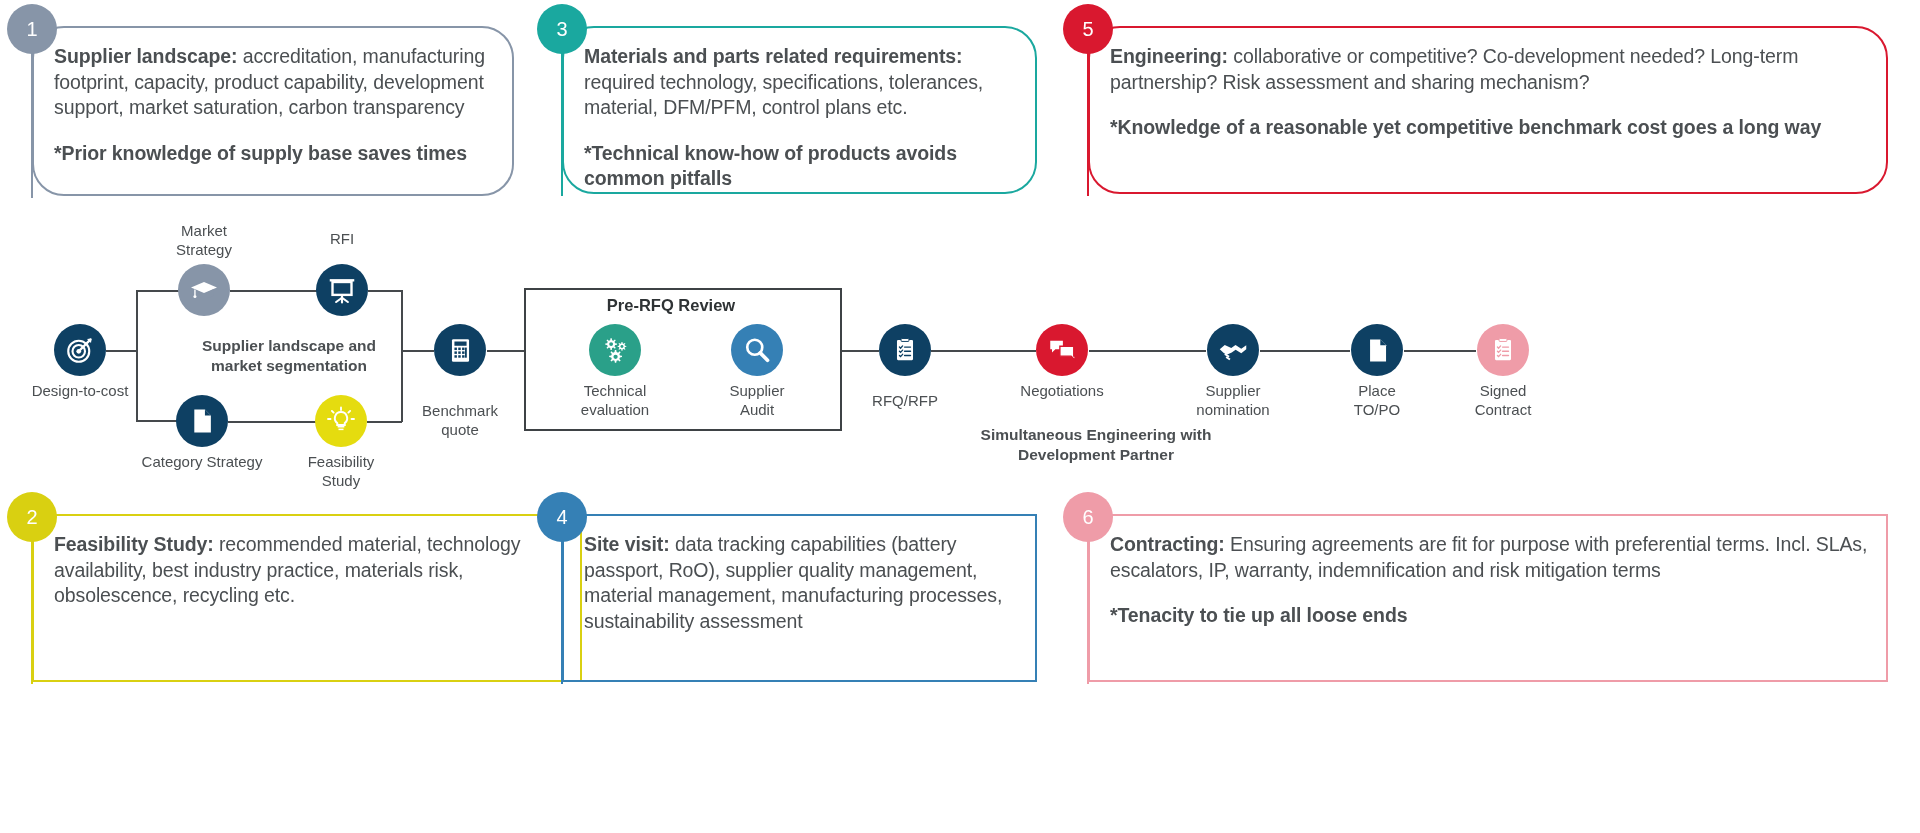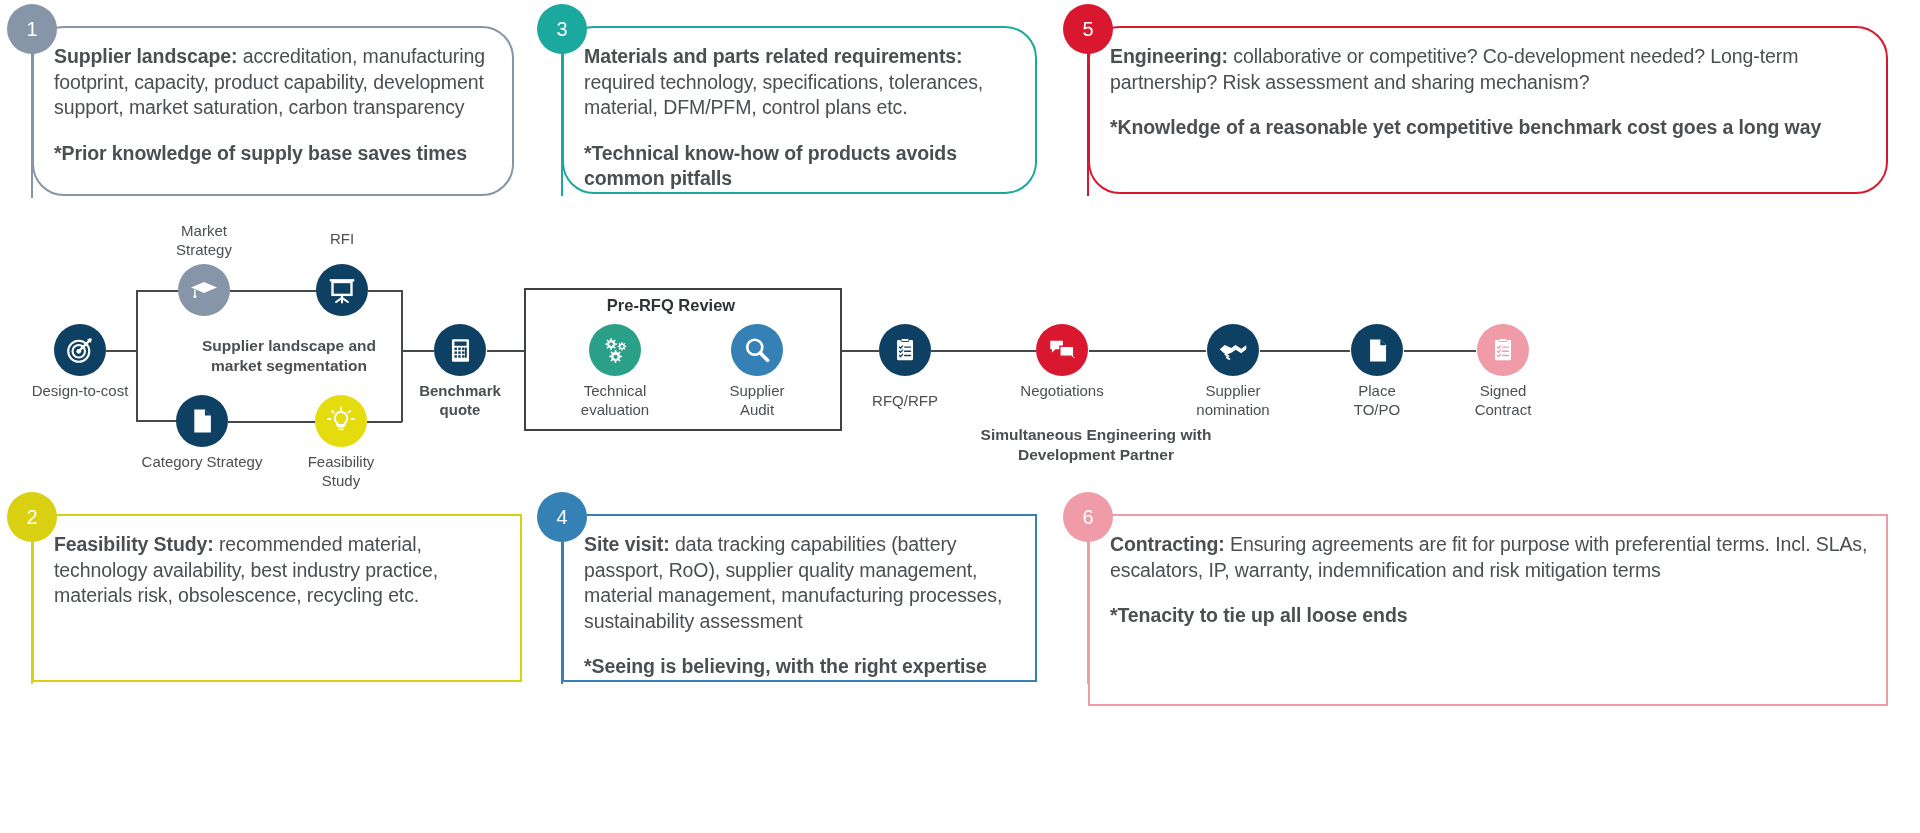--- a/index.html
+++ b/index.html
@@ -157,42 +157,41 @@
     <div class="body">
       <b>Engineering:</b><span> collaborative or competitive? Co-development needed? Long-term partnership? Risk assessment and sharing mechanism?</span>
     </div>
     <div class="note">*Knowledge of a reasonable yet competitive benchmark cost goes a long way</div>
   </div>
   <div class="stem" style="left:1087px; top:26px; width:2px; height:170px; background:#d9182f;"></div>
   <div class="badge" style="left:1063px; top:4px; background:#d9182f;">
     <span>5</span>
   </div>
 
-  <div class="callout" style="left:32px; top:514px; width:490px; height:168px; border-color:#d9d011;">
+  <div class="callout" style="left:32px; top:514px; width:550px; height:168px; border-color:#d9d011;">
     <div class="body">
       <b>Feasibility Study:</b><span> recommended material, technology availability, best industry practice, materials risk, obsolescence, recycling etc.</span>
     </div>
   </div>
   <div class="stem" style="left:31px; top:514px; width:2px; height:170px; background:#d9d011;"></div>
   <div class="badge" style="left:7px; top:492px; background:#d9d011;">
     <span>2</span>
   </div>
 
   <div class="callout" style="left:562px; top:514px; width:475px; height:168px; border-color:#3580b5;">
     <div class="body">
       <b>Site visit:</b><span> data tracking capabilities (battery passport, RoO), supplier quality management, material management, manufacturing processes, sustainability assessment</span>
     </div>
-    <div class="note">*Seeing is believing, with the right expertise</div>
   </div>
   <div class="stem" style="left:561px; top:514px; width:2px; height:170px; background:#3580b5;"></div>
   <div class="badge" style="left:537px; top:492px; background:#3580b5;">
     <span>4</span>
   </div>
 
-  <div class="callout" style="left:1088px; top:514px; width:800px; height:192px; border-color:#ef9ca8;">
+  <div class="callout" style="left:1088px; top:514px; width:800px; height:168px; border-color:#ef9ca8;">
     <div class="body">
       <b>Contracting:</b><span> Ensuring agreements are fit for purpose with preferential terms. Incl. SLAs, escalators, IP, warranty, indemnification and risk mitigation terms</span>
     </div>
     <div class="note">*Tenacity to tie up all loose ends</div>
   </div>
   <div class="stem" style="left:1087px; top:514px; width:2px; height:170px; background:#ef9ca8;"></div>
   <div class="badge" style="left:1063px; top:492px; background:#ef9ca8;">
     <span>6</span>
   </div>
 
@@ -332,21 +331,21 @@
           <rect x="10.0" y="12.8" width="2.2" height="2.2"></rect>
           <rect x="13.4" y="12.8" width="2.2" height="2.2"></rect>
           <rect x="6.6" y="16.2" width="2.2" height="2.2"></rect>
           <rect x="10.0" y="16.2" width="2.2" height="2.2"></rect>
           <rect x="13.4" y="16.2" width="2.2" height="2.2"></rect>
           <rect x="16.0" y="9.4" width="1.6" height="9.0"></rect>
         </g>
       </svg>
     </span>
   </div>
-  <div class="node-label" style="left:400px; top:381px; width:120px;font-weight:bold;">
+  <div class="node-label" style="left:400px; top:401px; width:120px;">
     <div>Benchmark</div>
     <div>quote</div>
   </div>
 
   <div class="node" style="left:589px; top:324px; background:#2aa089;">
     <span>
       <svg width="30" height="30" viewBox="0 0 24 24">
         <g fill="#ffffff">
           <path d="M8.4 2.6 l1.0 0.0 l0.25 1.5 l1.1 0.45 l1.15 -1.0 l0.72 0.72 l-1.0 1.15 l0.45 1.1 l1.5 0.25 l0 1.0 l-1.5 0.25 l-0.45 1.1 l1.0 1.15 l-0.72 0.72 l-1.15 -1.0 l-1.1 0.45 l-0.25 1.5 l-1.0 0 l-0.25 -1.5 l-1.1 -0.45 l-1.15 1.0 l-0.72 -0.72 l1.0 -1.15 l-0.45 -1.1 l-1.5 -0.25 l0 -1.0 l1.5 -0.25 l0.45 -1.1 l-1.0 -1.15 l0.72 -0.72 l1.15 1.0 l1.1 -0.45 Z"></path>
           <circle cx="8.9" cy="7.25" r="1.55" fill="#2aa089"></circle>

